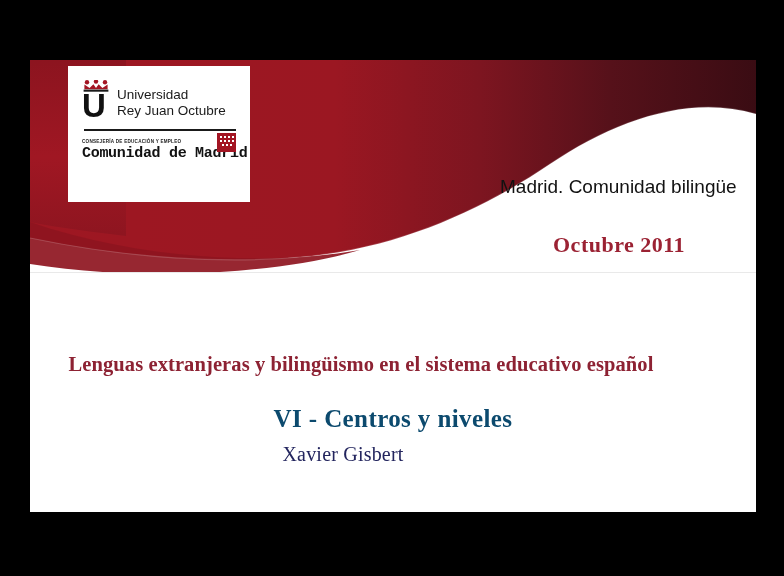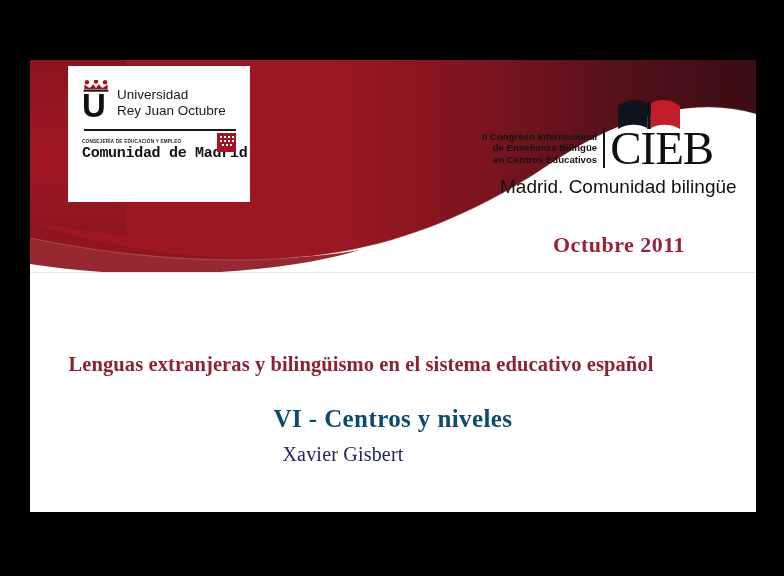--- a/index.html
+++ b/index.html
@@ -362,40 +362,20 @@
         </div>
         <div class="cam-small">CONSEJERÍA DE EDUCACIÓN Y EMPLEO</div>
         <div class="cam-big">Comunidad de Madrid</div>
       </div>
 
     </div>
 
     <div id="cieb-logo">
 
 
-      <div id="cieb-main">
-
-        <div id="cieb-congress-lines">
-          <div>II Congreso Internacional</div>
-          <div>de Enseñanza Bilingüe</div>
-          <div>en Centros Educativos</div>
-        </div>
-
-        <div id="cieb-bar"></div>
-
-        <div id="cieb-acronym-wrap">
-          <svg id="cieb-book" width="66" height="34" viewBox="0 0 66 34" xmlns="http://www.w3.org/2000/svg">
-            <path d="M2,9 C10,2 22,1 31,6 L31,31 C22,26 10,27 2,32 Z" fill="#10121c"></path>
-            <path d="M35,6 C44,1 56,2 64,9 L64,32 C56,27 44,26 35,31 Z" fill="#c31f2a"></path>
-            <rect x="31.2" y="5" width="3.6" height="27" fill="#10121c"></rect>
-          </svg>
-          <div id="cieb-acronym">CIEB</div>
-        </div>
-
-      </div>
 
       <div id="cieb-tagline">Madrid. Comunidad bilingüe</div>
     </div>
 
     <div id="cieb-date">Octubre 2011</div>
 
     <div id="body-area">
       <div id="main-title">Lenguas extranjeras y bilingüismo en el sistema educativo español</div>
       <div id="section-title">VI - Centros y niveles</div>
       <div id="author">Xavier Gisbert</div>

